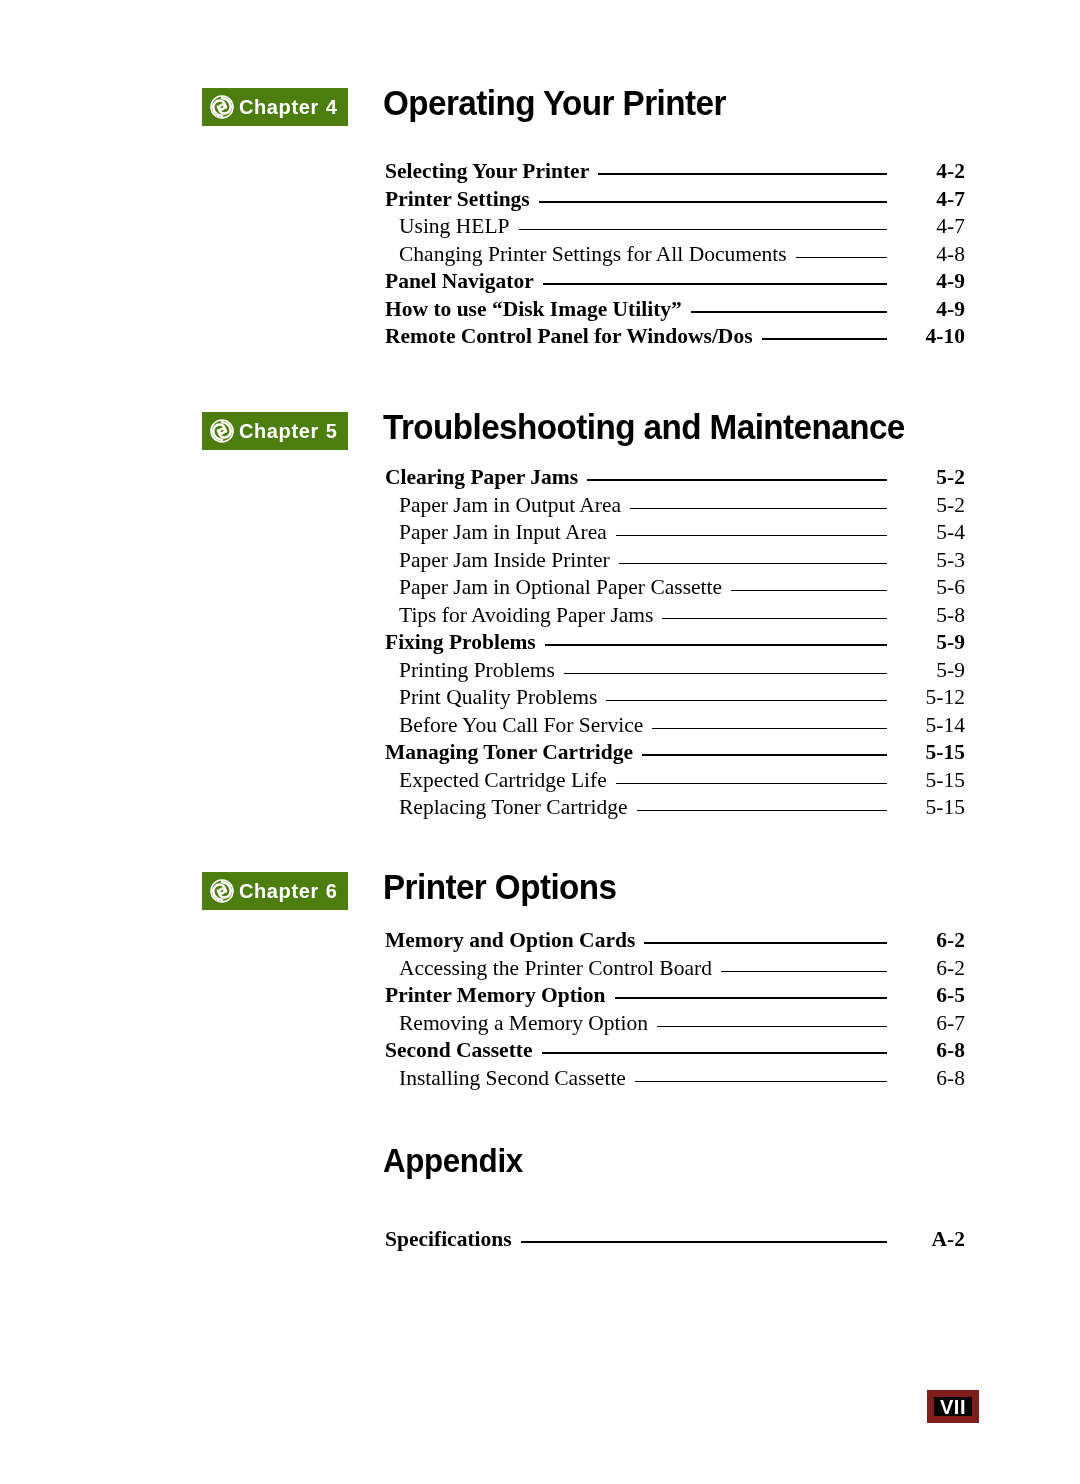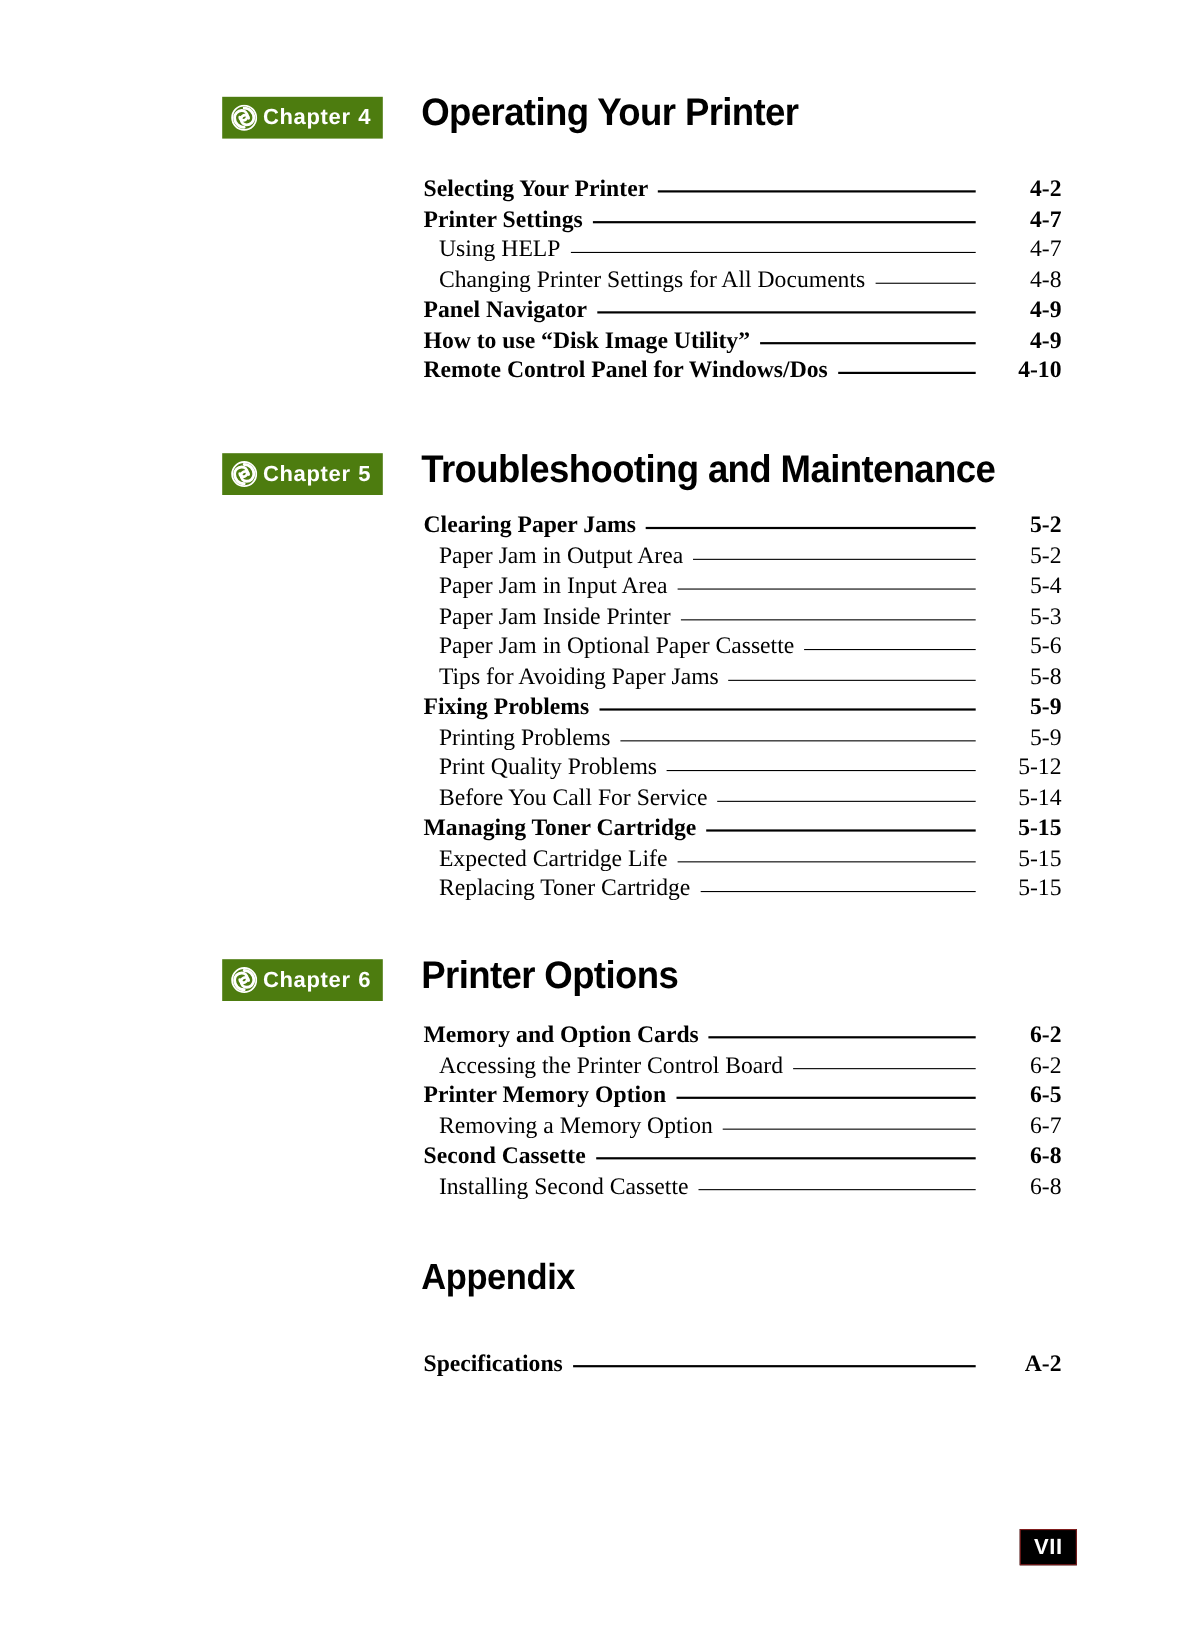--- a/index.html
+++ b/index.html
@@ -160,21 +160,21 @@
   }
 
   
   .page-number-box {
     position: absolute;
     left: 927px;
     top: 1390px;
     width: 52px;
     height: 33px;
     background: #000000;
-    border: 1px solid #7f1d1d;
+    border: 7px solid #7f1d1d;
     box-sizing: border-box;
     display: flex;
     align-items: center;
     justify-content: center;
   }
   .page-number-box .pn {
     color: #ffffff;
     font-family: "Liberation Sans", "DejaVu Sans", sans-serif;
     font-weight: bold;
     font-size: 20px;

